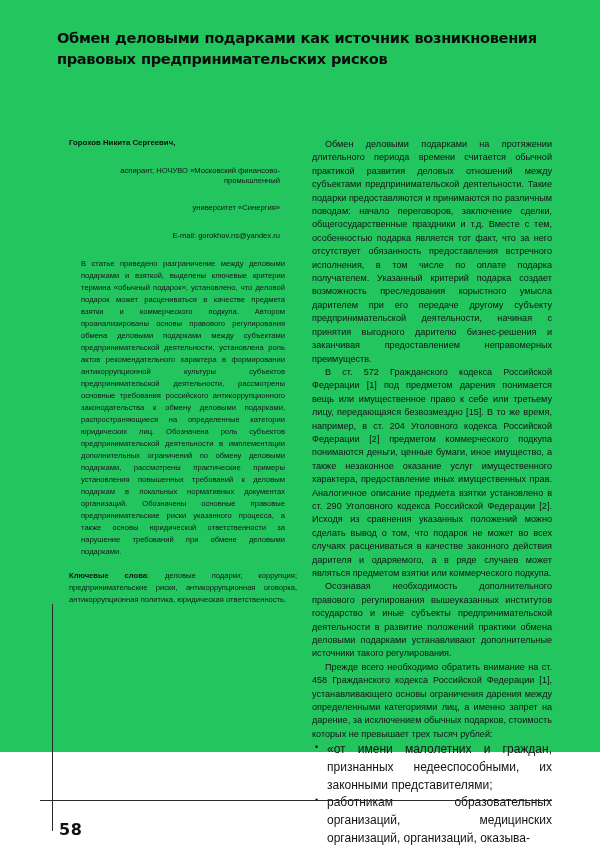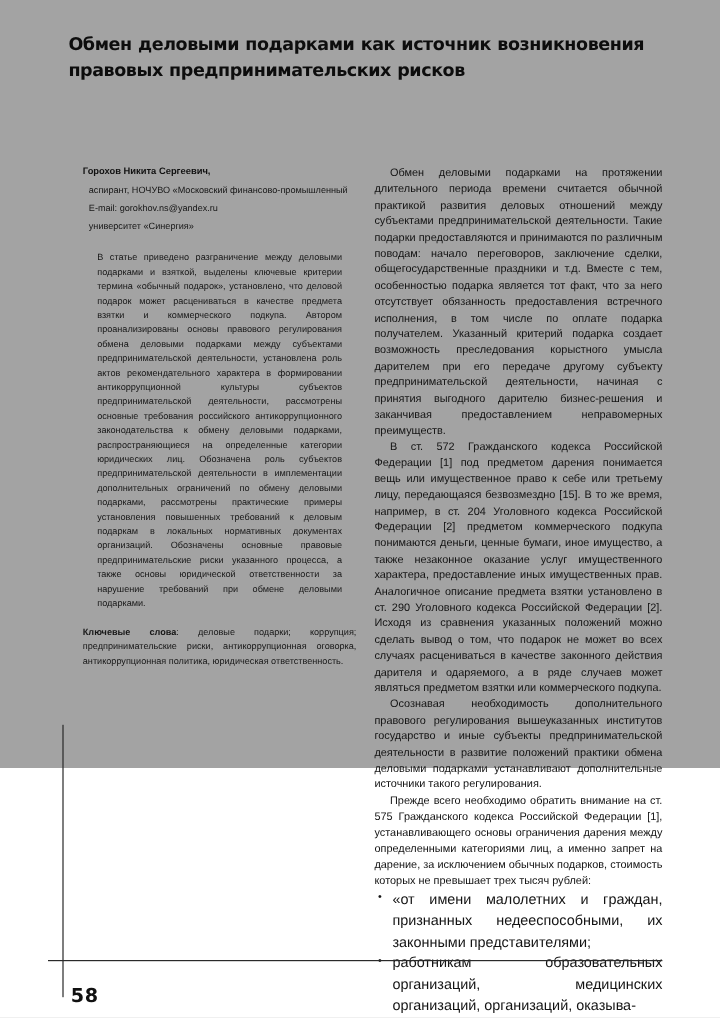--- a/index.html
+++ b/index.html
@@ -13,22 +13,22 @@
     font-family: "Liberation Sans", sans-serif;
     color: #1a1a1a;
     position: relative;
     overflow: hidden;
   }
 
   .page {
     position: absolute;
     inset: 0;
     width: 600px;
-    height: 640px;
-    background: #a3a3a3;
+    height: 752px;
+    background: #22c55e;
   }
 
   
   .title-block {
     position: absolute;
     left: 57px;
     top: 28px;
     width: 495px;
   }
   .article-title {
@@ -70,21 +70,22 @@
     font-size: 7.8px;
     line-height: 1.35;
     color: #111;
     margin: 0 0 1px 0;
   }
   .author-line {
     font-family: "Liberation Sans", sans-serif;
     font-size: 7.6px;
     line-height: 1.38;
     color: #161616;
-    margin: 5px;
+    margin: 17px;
+    text-align: right;
   }
 
   
   .abstract {
     margin-top: 14px;
     font-family: "Liberation Sans", sans-serif;
     font-size: 7.6px;
     line-height: 1.58;
     text-align: justify;
     color: #171717;
@@ -175,40 +176,40 @@
     <h1 class="article-title">Обмен деловыми подарками как источник возникновения правовых предпринимательских рисков</h1>
   </div>
 
   <div class="columns">
 
     <div class="col-left">
 
       <div>
         <div class="author-name">Горохов Никита Сергеевич,</div>
         <div class="author-line">аспирант, НОЧУВО «Московский финансово-промышленный</div>
+        <div class="author-line">университет «Синергия»</div>
         <div class="author-line">E-mail: gorokhov.ns@yandex.ru</div>
-        <div class="author-line">университет «Синергия»</div>
       </div>
 
       <div class="abstract">
         <p>В статье приведено разграничение между деловыми подарками и взяткой, выделены ключевые критерии термина «обычный подарок», установлено, что деловой подарок может расцениваться в качестве предмета взятки и коммерческого подкупа. Автором проанализированы основы правового регулирования обмена деловыми подарками между субъектами предпринимательской деятельности, установлена роль актов рекомендательного характера в формировании антикоррупционной культуры субъектов предпринимательской деятельности, рассмотрены основные требования российского антикоррупционного законодательства к обмену деловыми подарками, распространяющиеся на определенные категории юридических лиц. Обозначена роль субъектов предпринимательской деятельности в имплементации дополнительных ограничений по обмену деловыми подарками, рассмотрены практические примеры установления повышенных требований к деловым подаркам в локальных нормативных документах организаций. Обозначены основные правовые предпринимательские риски указанного процесса, а также основы юридической ответственности за нарушение требований при обмене деловыми подарками.</p>
       </div>
 
       <div class="keywords">
         <b>Ключевые слова</b><span>: деловые подарки; коррупция; предпринимательские риски, антикоррупционная оговорка, антикоррупционная политика, юридическая ответственность.</span>
       </div>
 
     </div>
 
     <div class="col-right">
       <div class="body-text">
         <p>Обмен деловыми подарками на протяжении длительного периода времени считается обычной практикой развития деловых отношений между субъектами предпринимательской деятельности. Такие подарки предоставляются и принимаются по различным поводам: начало переговоров, заключение сделки, общегосударственные праздники и т.д. Вместе с тем, особенностью подарка является тот факт, что за него отсутствует обязанность предоставления встречного исполнения, в том числе по оплате подарка получателем. Указанный критерий подарка создает возможность преследования корыстного умысла дарителем при его передаче другому субъекту предпринимательской деятельности, начиная с принятия выгодного дарителю бизнес-решения и заканчивая предоставлением неправомерных преимуществ.</p>
         <p>В ст. 572 Гражданского кодекса Российской Федерации [1] под предметом дарения понимается вещь или имущественное право к себе или третьему лицу, передающаяся безвозмездно [15]. В то же время, например, в ст. 204 Уголовного кодекса Российской Федерации [2] предметом коммерческого подкупа понимаются деньги, ценные бумаги, иное имущество, а также незаконное оказание услуг имущественного характера, предоставление иных имущественных прав. Аналогичное описание предмета взятки установлено в ст. 290 Уголовного кодекса Российской Федерации [2]. Исходя из сравнения указанных положений можно сделать вывод о том, что подарок не может во всех случаях расцениваться в качестве законного действия дарителя и одаряемого, а в ряде случаев может являться предметом взятки или коммерческого подкупа.</p>
         <p>Осознавая необходимость дополнительного правового регулирования вышеуказанных институтов государство и иные субъекты предпринимательской деятельности в развитие положений практики обмена деловыми подарками устанавливают дополнительные источники такого регулирования.</p>
-        <p>Прежде всего необходимо обратить внимание на ст. 575 Гражданского кодекса Российской Федерации [1], устанавливающего основы ограничения дарения между определенными категориями лиц, а именно запрет на дарение, за исключением обычных подарков, стоимость которых не превышает трех тысяч рублей:</p>
+        <p>Прежде всего необходимо обратить внимание на ст. 458 Гражданского кодекса Российской Федерации [1], устанавливающего основы ограничения дарения между определенными категориями лиц, а именно запрет на дарение, за исключением обычных подарков, стоимость которых не превышает трех тысяч рублей:</p>
         <ul class="bullet-list">
           <li>«от имени малолетних и граждан, признанных недееспособными, их законными представителями;</li>
           <li>работникам образовательных организаций, медицинских организаций, организаций, оказыва-</li>
         </ul>
       </div>
     </div>
 
   </div>
 
   <div class="footer-vrule"></div>

